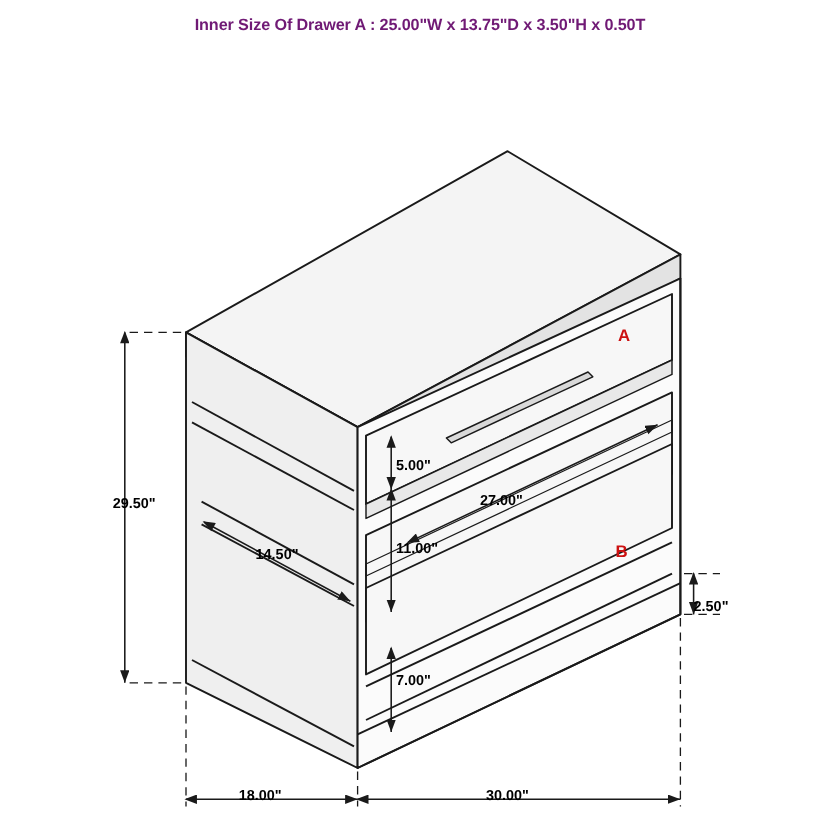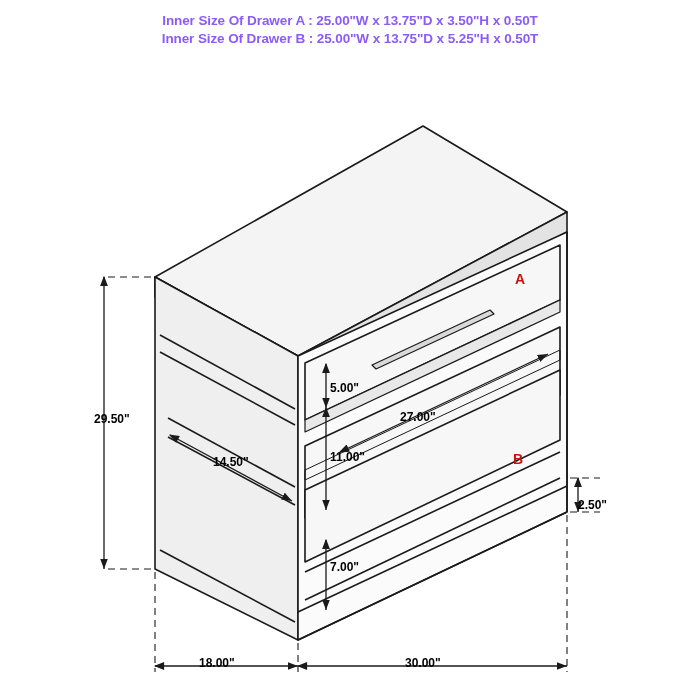--- a/index.html
+++ b/index.html
@@ -15,21 +15,21 @@
     font-family: "Liberation Sans", sans-serif;
     overflow: hidden;
   }
   .hdr {
     position: absolute;
     left: 0;
     width: 700px;
     text-align: center;
     font-weight: bold;
     font-size: 13.5px;
-    color: #8b5cf6;
+    color: #701a75;
     letter-spacing: -0.1px;
   }
   #hdr1 { top: 13px; }
   #hdr2 { top: 31px; }
 
   #stage {
     position: absolute;
     left: 0;
     top: 0;
     width: 700px;
@@ -51,21 +51,20 @@
     color: #cc1111;
     white-space: nowrap;
   }
 </style>
 </head>
 <body>
 
 <div id="page">
 
   <div class="hdr" id="hdr1">Inner Size Of Drawer A : 25.00"W x 13.75"D x 3.50"H x 0.50T</div>
-  <div class="hdr" id="hdr2">Inner Size Of Drawer B : 25.00"W x 13.75"D x 5.25"H x 0.50T</div>
 
   <div id="stage">
     <svg width="700" height="700" viewBox="0 0 700 700">
       <defs>
         <marker id="arrA" markerWidth="9" markerHeight="9" refX="8" refY="3" orient="auto" markerUnits="strokeWidth">
           <path d="M0,0 L8,3 L0,6 z" fill="#1a1a1a"></path>
         </marker>
         <marker id="arrB" markerWidth="9" markerHeight="9" refX="1" refY="3" orient="auto" markerUnits="strokeWidth">
           <path d="M8,0 L0,3 L8,6 z" fill="#1a1a1a"></path>
         </marker>

